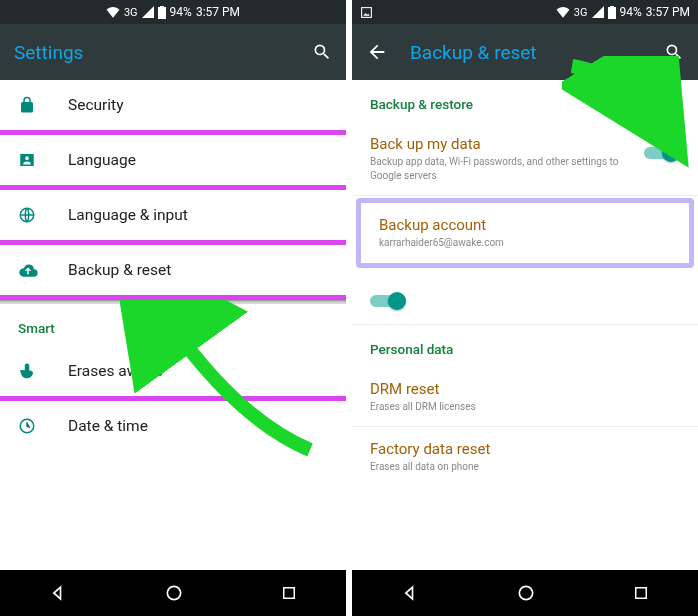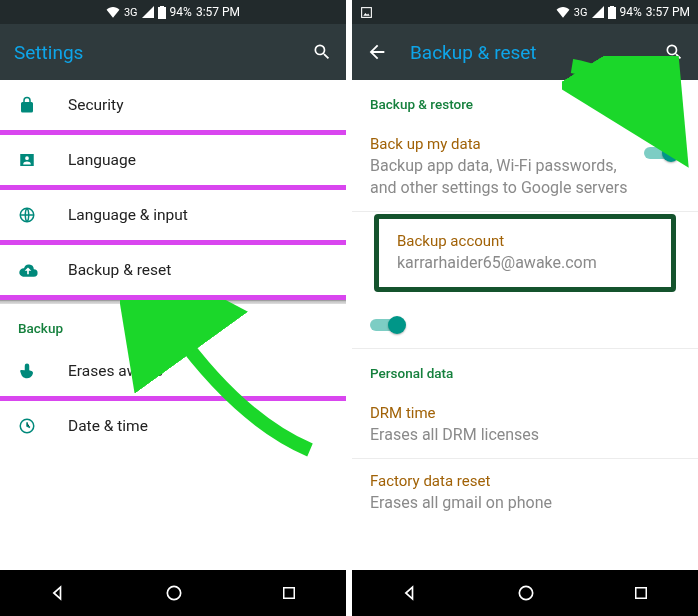--- a/index.html
+++ b/index.html
@@ -72,36 +72,36 @@
   .setting-row {
     padding: 13px 18px;
     border-bottom: 1px solid #ececec;
     display:flex;
     align-items:flex-start;
     gap:12px;
     cursor:pointer;
   }
   .setting-row .text { flex:1; }
   .setting-row .title-line { font-size:15px; color:#a16207; margin-bottom:2px; }
-  .setting-row .sub { font-size:16px; color:#8a8a8a; line-height:1.35; }
+  .setting-row .sub { font-size:10px; color:#8a8a8a; line-height:1.35; }
   .toggle {
     width:36px; height:20px; flex-shrink:0; position:relative; margin-top:8px;
   }
   .toggle .track {
     position:absolute; width:30px; height:12px; background:#7dcdc4;
     border-radius:6px; top:4px; left:0;
   }
   .toggle .thumb {
     position:absolute; width:18px; height:18px; background:#009688;
     border-radius:50%; top:1px; right:0; box-shadow:0 1px 2px rgba(0,0,0,.3);
   }
   .highlight-box {
-    border: 5px solid #14532d;
+    border: 5px solid #c4b5fd;
     border-radius: 4px;
-    margin: 2px 22px;
+    margin: 2px 4px;
     background:#fff;
   }
   .highlight-box .setting-row { border-bottom:none; }
   .nav-bar {
     height: 46px;
     background: #000;
     display:flex;
     align-items:center;
     justify-content:space-around;
   }
@@ -184,21 +184,21 @@
     <div class="list-item">
       <span class="icon">
         <svg width="20" height="16" viewBox="0 0 24 18">
             <path fill="#00897b" d="M19 8a6 6 0 00-11.8-1A5 5 0 006 17h13a4.5 4.5 0 000-9z"></path>
             <path fill="#fff" d="M12 6l4 4h-3v4h-2v-4H8l4-4z"></path>
           </svg>
       </span>
       <span class="label">Backup &amp; reset</span>
     </div>
     <div class="divider-thick"></div>
-    <div class="section-header">Backup</div>
+    <div class="section-header">Smart</div>
     <div class="list-item">
       <span class="icon">
         <svg width="18" height="18" viewBox="0 0 24 24">
             <path fill="#00897b" d="M9 11V5a3 3 0 116 0v6l3 1c1 .3 2 1.2 2 2.5 0 0-1 7-8 7-5 0-7-3-8-6l-1-3c-.3-1 .6-2 1.6-1.7L9 11z"></path>
           </svg>
       </span>
       <span class="label">Erases awake</span>
     </div>
     <div class="list-item" style="border-bottom:none">
       <span class="icon">
@@ -309,29 +309,29 @@
       <div class="toggle">
         <div class="track"></div>
           <div class="thumb"></div>
       </div>
     </div>
 
     <div class="section-header">Personal data</div>
 
     <div class="setting-row">
       <div class="text">
-        <div class="title-line">DRM time</div>
+        <div class="title-line">DRM reset</div>
         <div class="sub">Erases all DRM licenses</div>
       </div>
     </div>
 
     <div class="setting-row" style="border-bottom:none">
       <div class="text">
         <div class="title-line">Factory data reset</div>
-        <div class="sub">Erases all gmail on phone</div>
+        <div class="sub">Erases all data on phone</div>
       </div>
     </div>
   </div>
 
   <div class="nav-bar">
     <span class="nbtn">
       <svg width="20" height="20" viewBox="0 0 24 24">
           <path fill="none" stroke="#fff" stroke-width="2" d="M15 5l-8 7 8 7z"></path>
         </svg>
     </span>

